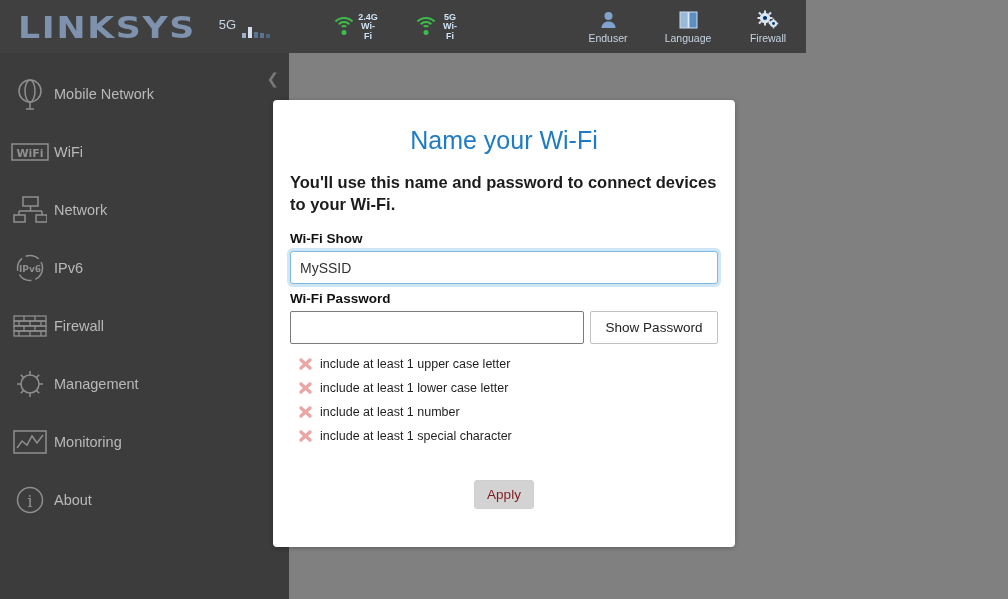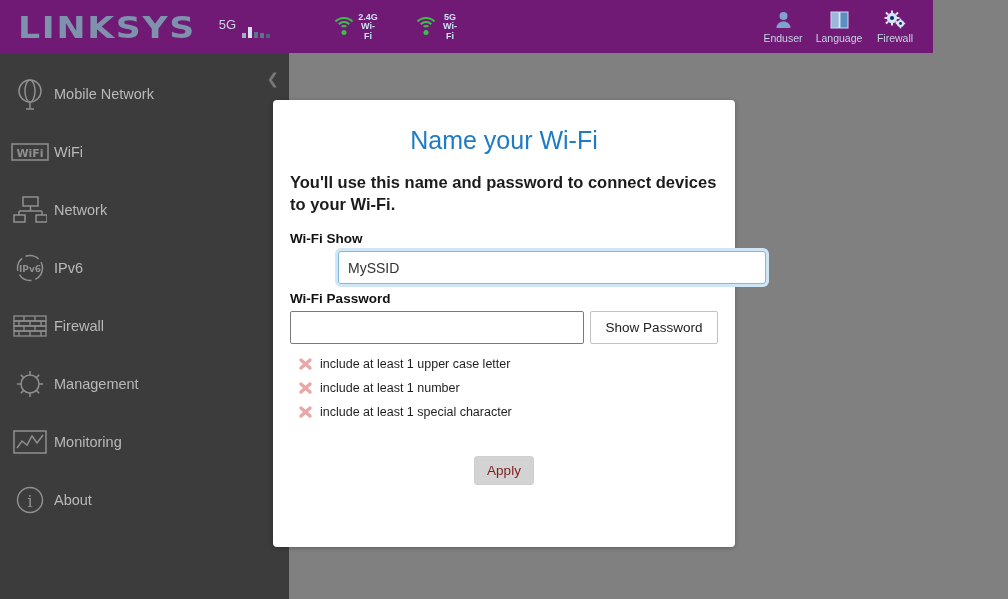--- a/index.html
+++ b/index.html
@@ -6,22 +6,22 @@
   html, body {
     width: 1008px; height: 599px;
     font-family: "Liberation Sans", sans-serif;
     overflow: hidden;
     background: #808080;
   }
 
   
   .header {
     position: absolute; top: 0; left: 0;
-    width: 933px; height: 53px;
-    background: #701a75;
+    width: 806px; height: 53px;
+    background: #404040;
     display: flex; align-items: center;
   }
   .logo {
     margin-left: 18px;
     font-size: 31px; font-weight: bold; letter-spacing: 1.5px;
     color: #7f92ad;
     font-family: "DejaVu Sans", sans-serif;
     transform: scaleX(1.12);
     transform-origin: left center;
   }
@@ -61,21 +61,21 @@
     width: 5px; height: 5px; background: #3cbe4a; border-radius: 50%;
     border: none; top: 13px;
   }
   .wifi-lbl {
     color: #cfe3f5; font-size: 9px; font-weight: bold;
     line-height: 9.5px; text-align: center; margin-top: 1px;
   }
 
   .header-right {
     margin-left: auto; margin-right: 10px;
-    display: flex; align-items: flex-end;
+    display: flex; gap: 24px; align-items: flex-end;
   }
   .hr-item {
     display: flex; flex-direction: column; align-items: center;
     width: 56px; cursor: pointer;
   }
   .hr-icon { height: 21px; display: flex; align-items: center; justify-content: center; }
   .hr-lbl { color: #c6d3e3; font-size: 10.5px; margin-top: 2px; }
 
   
   .sidebar {
@@ -137,21 +137,20 @@
     border-radius: 3px;
     padding: 0 9px;
     font-size: 14px; color: #333;
     font-family: "Liberation Sans", sans-serif;
     outline: none;
     background: #fff;
   }
   .text-input.focused {
     box-shadow: 0 0 0 3px #cfe6f7;
     border-color: #7fb8e0;
-    margin-left: 48px;
   }
   .pwd-row { display: flex; align-items: stretch; margin-bottom: 4px; }
   .pwd-input {
     flex: 1; height: 33px;
     border: 1px solid #7a7a7a; border-radius: 2px;
     padding: 0 9px; font-size: 14px; outline: none;
     font-family: "Liberation Sans", sans-serif;
     background: #fff;
   }
   .show-pwd-btn {
@@ -420,31 +419,42 @@
     </div>
     <div class="rule">
       <div class="rule-x">
         <svg width="15" height="14" viewBox="0 0 15 14">
           <g stroke="#eba6a6" stroke-width="3.4" stroke-linecap="round">
             <line x1="3" y1="3" x2="12" y2="11"></line>
               <line x1="12" y1="3" x2="3" y2="11"></line>
           </g>
         </svg>
       </div>
-      <div class="rule-txt">include at least 1 number</div>
+      <div class="rule-txt">include at least 1 lower case letter</div>
     </div>
     <div class="rule">
       <div class="rule-x">
         <svg width="15" height="14" viewBox="0 0 15 14">
           <g stroke="#eba6a6" stroke-width="3.4" stroke-linecap="round">
             <line x1="3" y1="3" x2="12" y2="11"></line>
               <line x1="12" y1="3" x2="3" y2="11"></line>
           </g>
         </svg>
       </div>
+      <div class="rule-txt">include at least 1 number</div>
+    </div>
+    <div class="rule">
+      <div class="rule-x">
+        <svg width="15" height="14" viewBox="0 0 15 14">
+          <g stroke="#eba6a6" stroke-width="3.4" stroke-linecap="round">
+            <line x1="3" y1="3" x2="12" y2="11"></line>
+              <line x1="12" y1="3" x2="3" y2="11"></line>
+          </g>
+        </svg>
+      </div>
       <div class="rule-txt">include at least 1 special character</div>
     </div>
   </div>
 
   <div class="apply-wrap">
     <button class="apply-btn" disabled="">Apply</button>
   </div>
 </div>
 
 </body></html>

